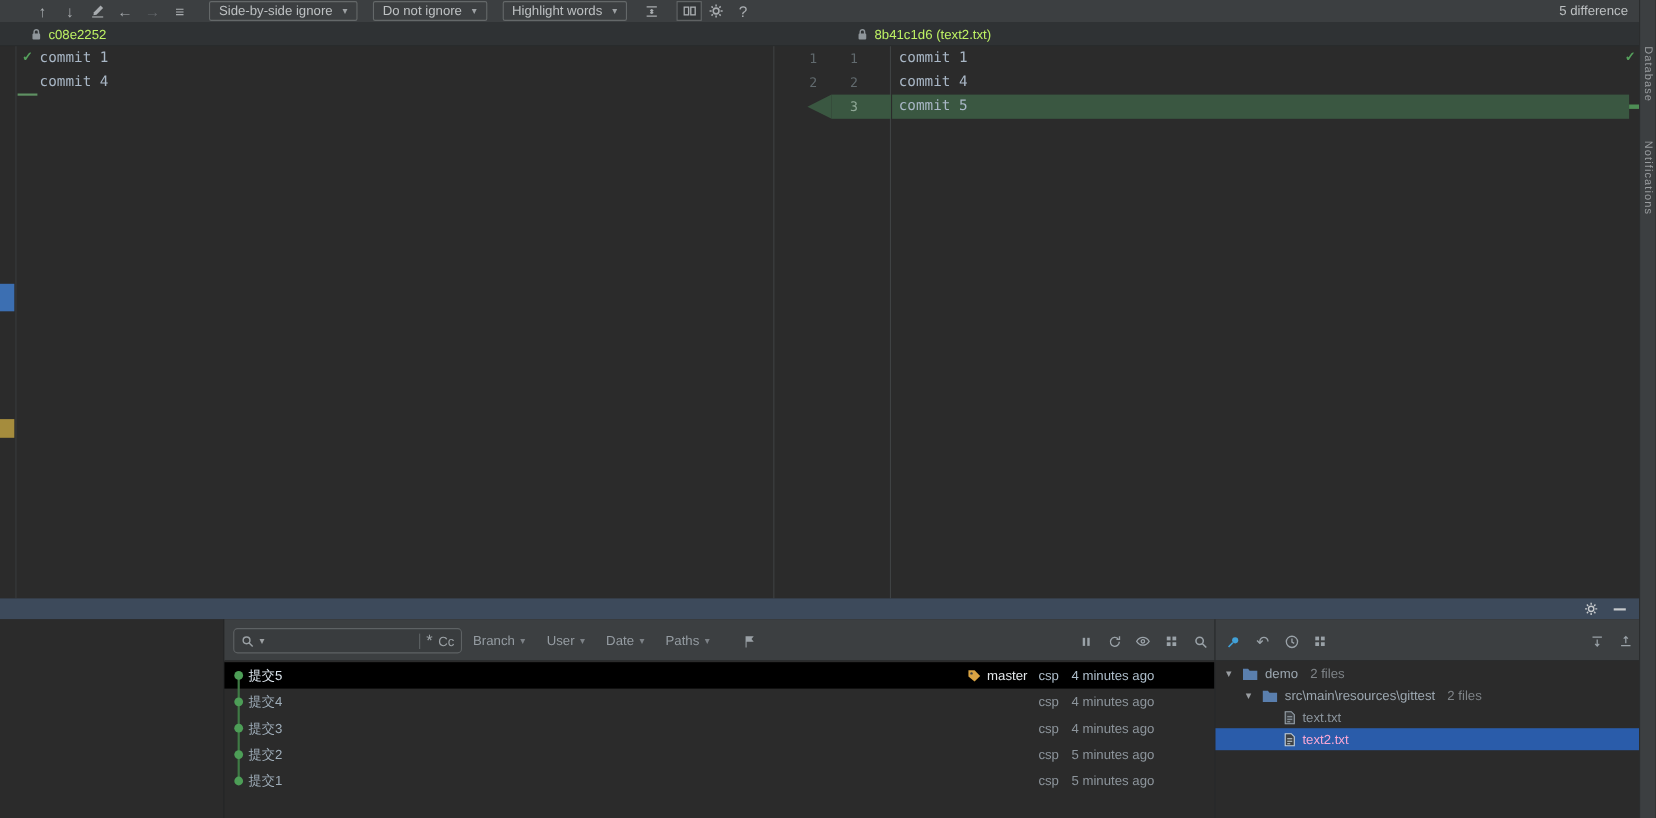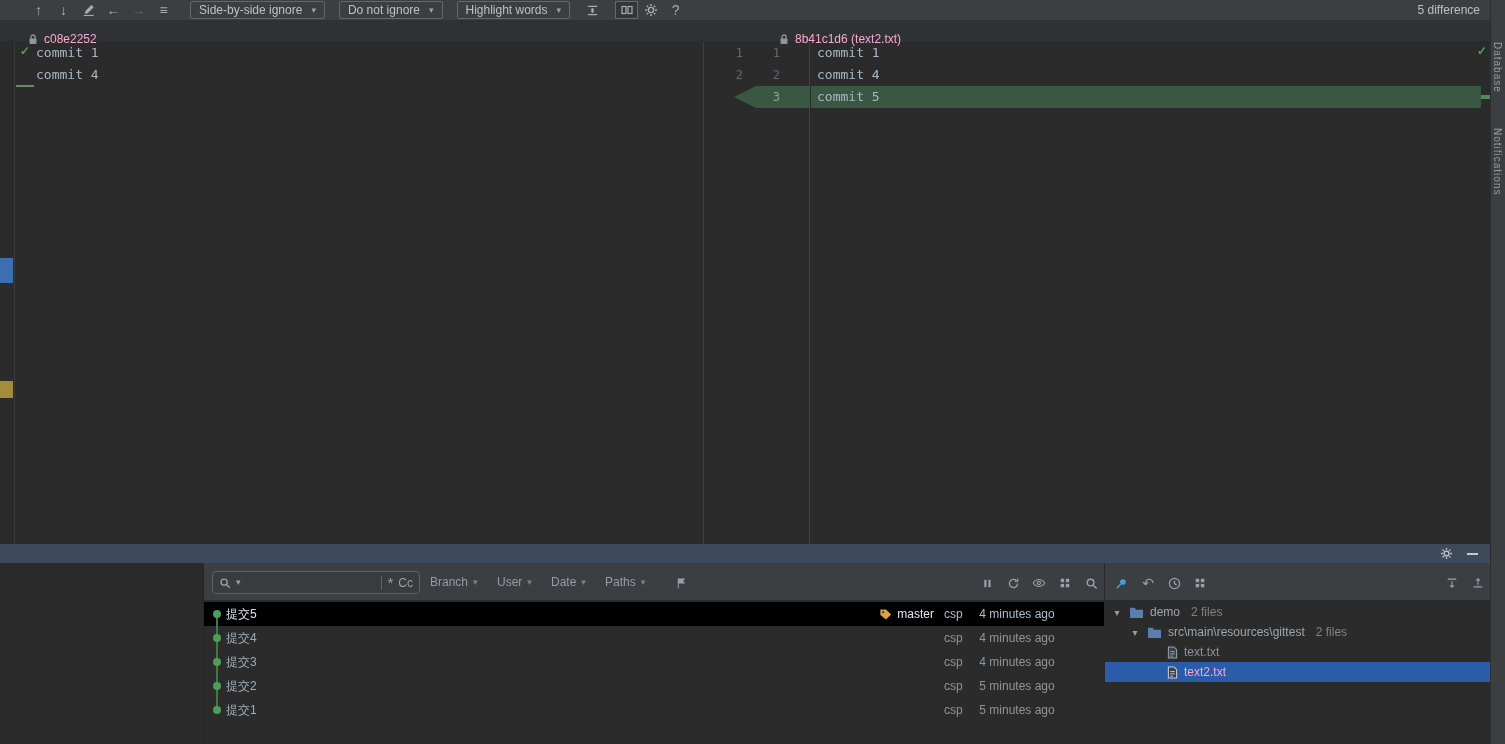--- a/index.html
+++ b/index.html
@@ -11,21 +11,21 @@
   #top-toolbar{position:absolute;left:0;top:0;width:1490px;height:20px;background:#3c3f41;display:flex;align-items:center;padding-left:26px}
   .tbi{width:25px;height:20px;display:flex;align-items:center;justify-content:center;color:#a9adb0;font-size:14px}
   .tbi.dim{color:#63666a}
   .dd{height:18px;border:1px solid #646869;border-radius:2px;display:flex;align-items:center;gap:9px;padding:0 8px;margin-left:14px;color:#bdc0c2;font-size:12px;white-space:nowrap}
   .caret{font-size:9px;color:#9da1a4;line-height:1}
   .toggle-on{width:23px;height:18px;border:1px solid #646869;background:#333638;display:flex;align-items:center;justify-content:center;margin-left:10px;color:#a9adb0}
   #diff-count{margin-left:auto;margin-right:10px;color:#bdc0c2}
 
   
   #diff-headers{position:absolute;left:0;top:20px;width:1490px;height:22px;background:#2f3234;border-bottom:1px solid #282b2c}
-  .pane-title{position:absolute;top:8px;height:22px;display:flex;align-items:center;gap:6px;color:#f9a8d4;font-size:12px}
+  .pane-title{position:absolute;top:0;height:22px;display:flex;align-items:center;gap:6px;color:#bef264;font-size:12px}
   .pane-title svg{color:#8f969b}
   #left-title{left:28px}
   #right-title{left:779px}
 
   
   #left-stripe{position:absolute;left:0;top:42px;width:15px;height:502px;background:#2b2b2b;border-right:1px solid #383b3c}
   #marker-blue{position:absolute;left:0;top:258px;width:13px;height:25px;background:#3c6fb2}
   #marker-yellow{position:absolute;left:0;top:381px;width:13px;height:17px;background:#a58c3d}
   .editor-line{height:22px;line-height:22px;font-size:13px;color:#a9b7c6;white-space:pre;font-family:"DejaVu Sans Mono",monospace}
   #left-editor{position:absolute;left:16px;top:42px;width:687px;height:502px}
@@ -68,21 +68,21 @@
   .bar-icon{position:absolute;top:574px;width:18px;height:18px;display:flex;align-items:center;justify-content:center;color:#9aa2a8}
   .bar-icon.blue{color:#41a1d8}
   .bar-icon.glyph{font-size:14px}
 
   
   .commit-row{position:absolute;left:204px;width:900px;height:24px;display:flex;align-items:center;padding:0 44px 0 22px;font-size:12px;color:#9fadb9}
   .commit-row.selected{background:#000000;color:#dde6ee}
   .commit-spacer{flex:1}
   .commit-ref{display:flex;align-items:center;gap:5px;margin-right:10px;color:#e3e7ea}
   .commit-author{width:30px;color:#8d959c}
-  .commit-time{width:86px;text-align:center;color:#8d959c}
+  .commit-time{width:86px;text-align:left;color:#8d959c}
   .selected .commit-author,.selected .commit-time{color:#aebecb}
   #graph-line{position:absolute;left:216px;top:614px;width:2px;height:96px;background:#3f7a45}
   .graph-dot{position:absolute;left:213px;width:8px;height:8px;border-radius:50%;background:#4d9e57}
 
   
   #tree-sep{position:absolute;left:1104px;top:563px;width:1px;height:181px;background:#27292a}
   .tree-row{position:absolute;left:1105px;width:385px;height:20px;display:flex;align-items:center;gap:6px;font-size:12px;color:#9ca7b0}
   .tree-row .count{color:#7e8387;margin-left:5px}
   .tree-row.selected{background:#2a5caa;color:#fff}
   .tree-row .fname{color:#8b949c}

